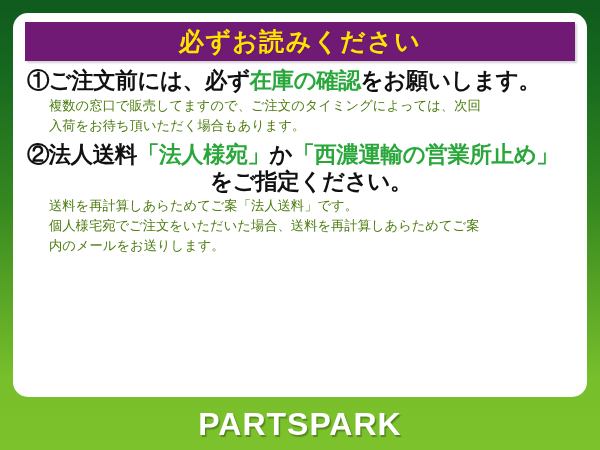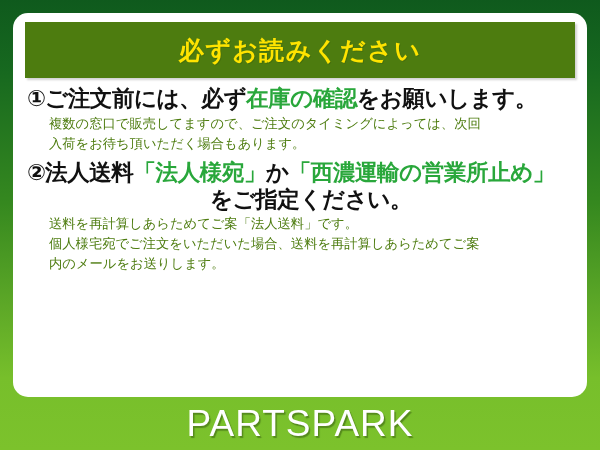--- a/index.html
+++ b/index.html
@@ -36,22 +36,22 @@
     width: 574px;
     height: 384px;
     box-sizing: border-box;
     background: #ffffff;
     border-radius: 15px;
     padding: 9px 12px 6px 12px;
   }
 
   .banner {
     position: relative;
-    height: 56px;
-    background: #4d7c0f;
+    height: 39px;
+    background: #701a75;
     box-shadow: 2px 2px 2px rgba(0,0,0,0.18);
     display: flex;
     align-items: center;
     justify-content: center;
     margin: 0 0 8px 0;
   }
   .banner-title {
     color: #ffe400;
     font-size: 25px;
     font-weight: bold;
@@ -60,20 +60,21 @@
     text-shadow: 1px 1px 0 rgba(0,0,0,0.10);
     white-space: nowrap;
   }
 
   .items {
     padding: 0 2px;
   }
 
   .item {
     margin-bottom: 6px;
+    font-family: Liberation Mono, monospace;
   }
   .item:last-child { margin-bottom: 0; }
 
   .item-heading {
     font-size: 22.5px;
     font-weight: bold;
     color: #111111;
     line-height: 1.18;
     letter-spacing: -0.4px;
     white-space: nowrap;
@@ -112,22 +113,22 @@
     left: 0;
     bottom: 0;
     width: 600px;
     height: 53px;
     display: flex;
     align-items: center;
     justify-content: center;
   }
   .brand {
     color: #ffffff;
-    font-size: 37px;
-    font-weight: normal;
+    font-size: 32px;
+    font-weight: bold;
     letter-spacing: 1px;
     text-shadow: 1.5px 1.5px 1px rgba(40,70,10,0.45);
     line-height: 1;
   }
 </style>
 </head>
 <body>
 
 <div class="notice">
 

